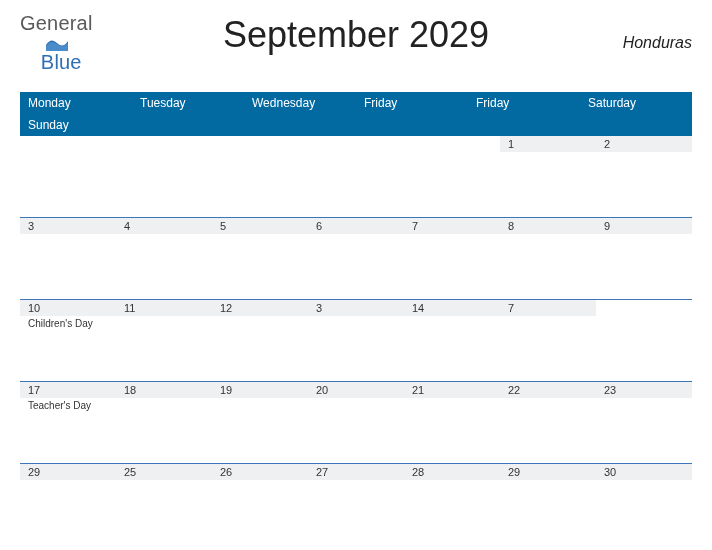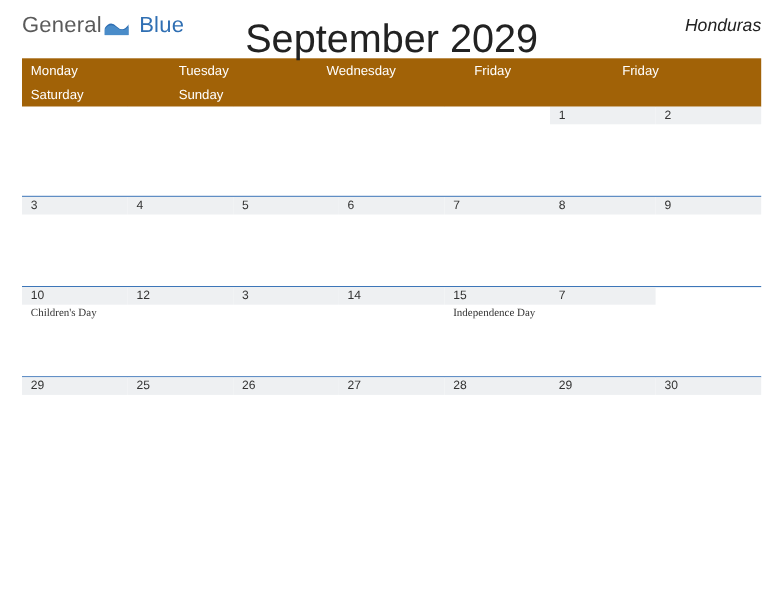--- a/index.html
+++ b/index.html
@@ -17,20 +17,21 @@
     justify-content: space-between;
     margin-bottom: 10px;
   }
   .logo {
     display: flex;
     align-items: center;
     font-size: 20px;
     font-weight: 500;
     color: #5a5a5a;
     letter-spacing: 0.2px;
+    flex-direction: column;
   }
   .logo .b { color: #2f6fb3; margin-left: 10px; }
   .logo svg { margin-left: 2px; }
   .title {
     position: absolute;
     left: 50%;
     transform: translateX(-50%);
     font-size: 36px;
     font-weight: 500;
     color: #222;
@@ -40,22 +41,22 @@
     font-size: 16px;
     color: #222;
     font-style: italic;
   }
   .calendar {
     width: 100%;
     margin-top: 18px;
   }
   .dayhead {
     display: grid;
-    grid-template-columns: repeat(5, 1fr);
-    background: #a16207;
+    grid-template-columns: repeat(6, 1fr);
+    background: #0369a1;
     color: #fff;
     font-size: 12px;
   }
   .dayhead div {
     padding: 4px 8px;
   }
   .week {
     display: grid;
     grid-template-columns: repeat(7, 1fr);
     height: 82px;
@@ -75,21 +76,20 @@
     align-items: center;
     padding: 0 8px;
     font-size: 11px;
     color: #333;
   }
   .daterow.empty { background: #fff; }
   .event {
     padding: 2px 8px 0 8px;
     font-size: 10px;
     color: #333;
-    font-family: Liberation Serif, serif;
   }
 </style>
 </head>
 <body>
 
 <div class="header">
   <div class="logo">
     <span>General</span>
     <svg width="22" height="16" viewBox="0 0 22 16">
       <path d="M0 10 Q5 2 11 8 T22 6 L22 16 L0 16 Z" fill="#2f6fb3"></path>
@@ -157,34 +157,57 @@
         <div class="cell">
           <div class="daterow">9</div>
         </div>
       </div>
       <div class="week">
         <div class="cell">
           <div class="daterow">10</div>
           <div class="event">Children's Day</div>
         </div>
         <div class="cell">
+          <div class="daterow">11</div>
+        </div>
+        <div class="cell">
           <div class="daterow">12</div>
         </div>
         <div class="cell">
           <div class="daterow">3</div>
         </div>
         <div class="cell">
           <div class="daterow">14</div>
         </div>
         <div class="cell">
-          <div class="daterow">15</div>
-          <div class="event">Independence Day</div>
-        </div>
-        <div class="cell">
           <div class="daterow">7</div>
+        </div>
+      </div>
+      <div class="week">
+        <div class="cell">
+          <div class="daterow">17</div>
+          <div class="event">Teacher's Day</div>
+        </div>
+        <div class="cell">
+          <div class="daterow">18</div>
+        </div>
+        <div class="cell">
+          <div class="daterow">19</div>
+        </div>
+        <div class="cell">
+          <div class="daterow">20</div>
+        </div>
+        <div class="cell">
+          <div class="daterow">21</div>
+        </div>
+        <div class="cell">
+          <div class="daterow">22</div>
+        </div>
+        <div class="cell">
+          <div class="daterow">23</div>
         </div>
       </div>
       <div class="week">
         <div class="cell">
           <div class="daterow">29</div>
         </div>
         <div class="cell">
           <div class="daterow">25</div>
         </div>
         <div class="cell">

